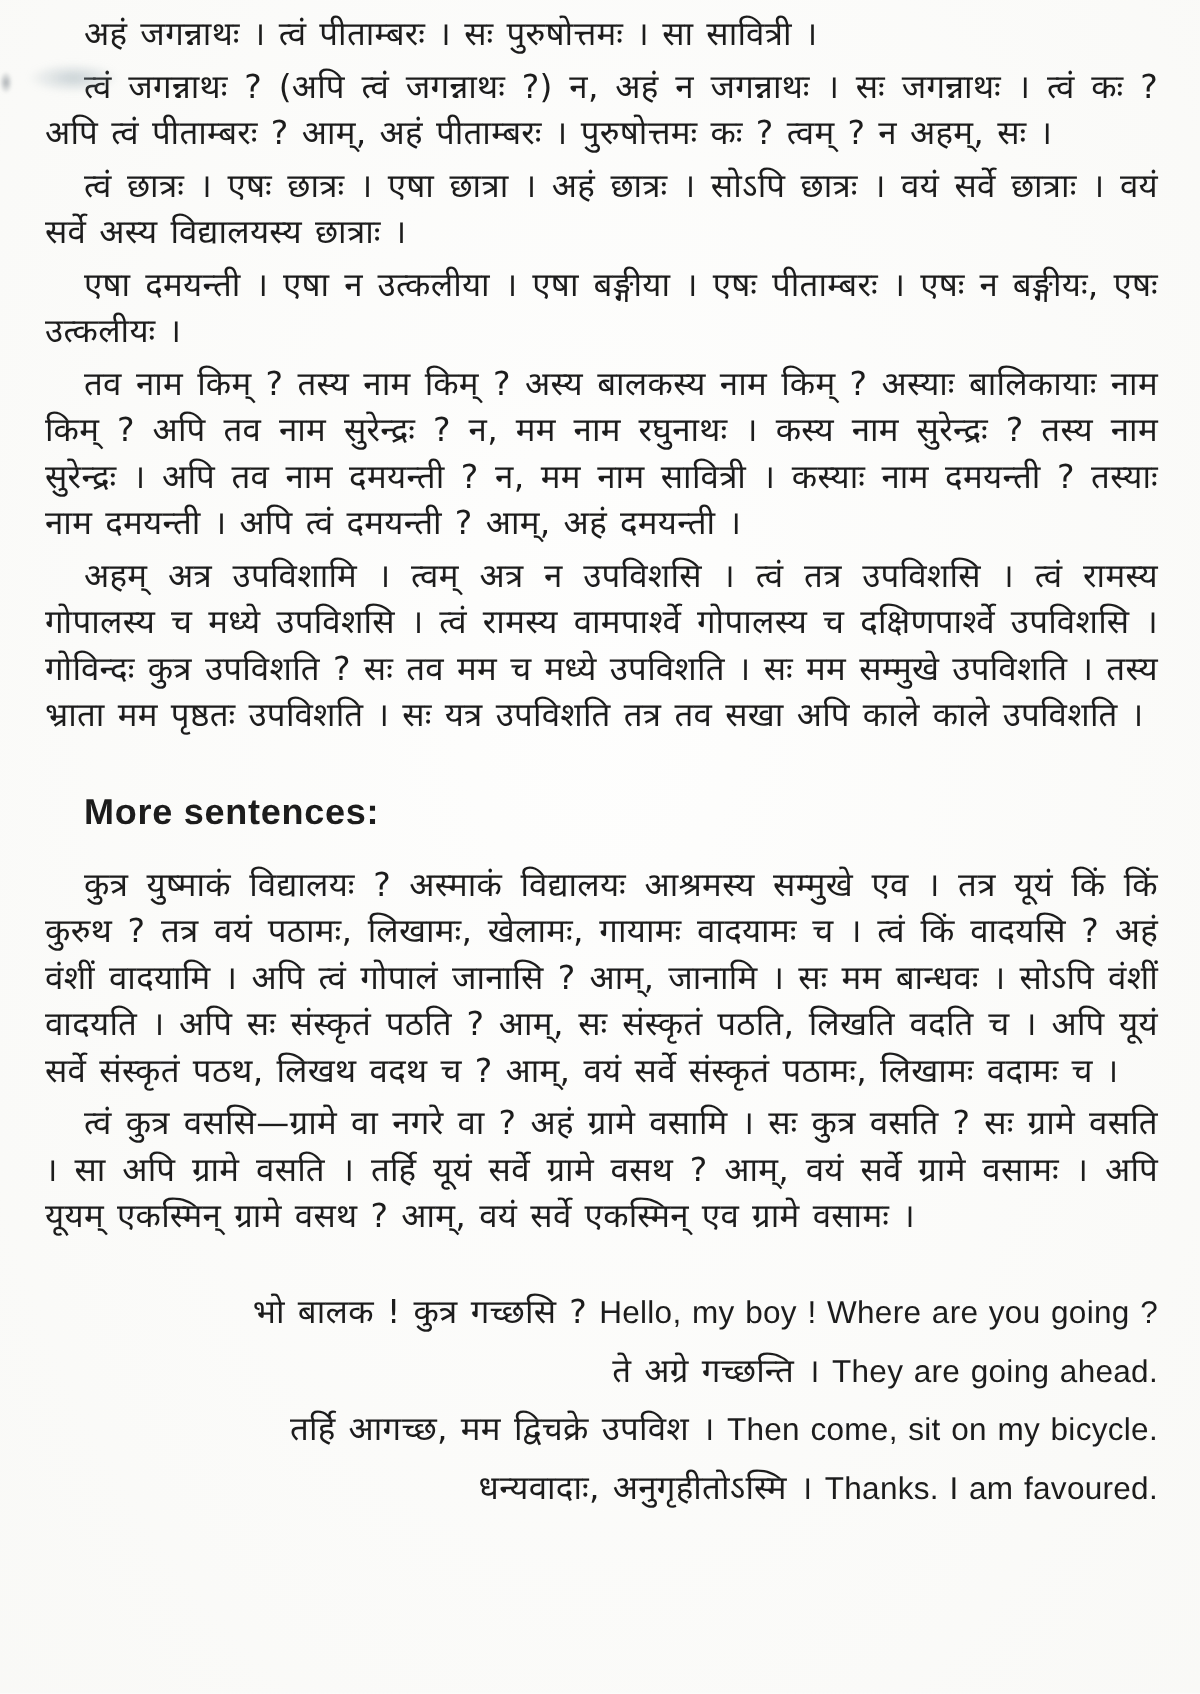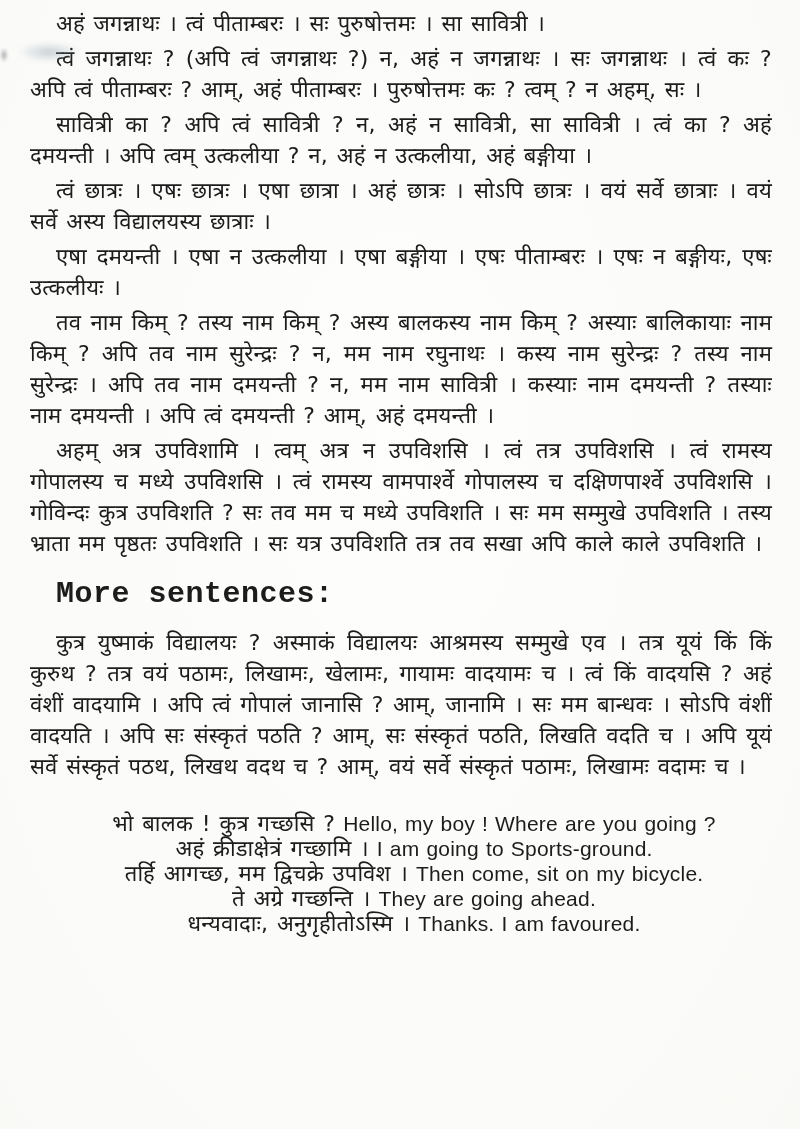--- a/index.html
+++ b/index.html
@@ -53,39 +53,39 @@
     font-size: 22px;
     line-height: 31px;
     text-align: justify;
     text-indent: 26px;
     margin-bottom: 4px;
     letter-spacing: 0.2px;
     word-spacing: 1.5px;
   }
 
   .section-heading {
-    font-family: Liberation Mono, monospace;
-    font-size: 30px;
+    font-family: Liberation Sans, sans-serif;
+    font-size: 24px;
     line-height: 26px;
-    margin: 22px 0 20px 0;
+    margin: 36px 0 20px 0;
     text-indent: 26px;
     letter-spacing: 0.5px;
   }
 
   .section-2 { margin-top: 16px; }
 
   .dialogue {
     margin-top: 30px;
   }
 
   .dialogue-line {
     font-size: 22px;
-    line-height: 24px;
+    line-height: 38px;
     text-indent: 26px;
-    text-align: center;
+    text-align: right;
     margin-bottom: 1px;
     letter-spacing: 0.2px;
     word-spacing: 1.5px;
   }
 
   .dialogue-english {
     font-family: "Liberation Sans", "DejaVu Sans", sans-serif;
     font-size: 21px;
     letter-spacing: 0.2px;
     word-spacing: 1px;
@@ -95,33 +95,32 @@
 </head>
 <body>
 
 <div class="page">
   <div class="smudge"></div>
   <div class="smudge2"></div>
 
   <div class="section-1">
     <p class="para">अहं जगन्नाथः । त्वं पीताम्बरः । सः पुरुषोत्तमः । सा सावित्री ।</p>
     <p class="para">त्वं जगन्नाथः ? (अपि त्वं जगन्नाथः ?) न, अहं न जगन्नाथः । सः जगन्नाथः । त्वं कः ? अपि त्वं पीताम्बरः ? आम्, अहं पीताम्बरः । पुरुषोत्तमः कः ? त्वम् ? न अहम्, सः ।</p>
-    <p class="para">सावित्री का ? अपि त्वं सावित्री ? न, अहं न सावित्री, सा सावित्री । त्वं का ? अहं दमयन्ती । अपि त्वम् उत्कलीया ? न, अहं न उत्कलीया, अहं बङ्गीया ।</p>
     <p class="para">त्वं छात्रः । एषः छात्रः । एषा छात्रा । अहं छात्रः । सोऽपि छात्रः । वयं सर्वे छात्राः । वयं सर्वे अस्य विद्यालयस्य छात्राः ।</p>
     <p class="para">एषा दमयन्ती । एषा न उत्कलीया । एषा बङ्गीया । एषः पीताम्बरः । एषः न बङ्गीयः, एषः उत्कलीयः ।</p>
     <p class="para">तव नाम किम् ? तस्य नाम किम् ? अस्य बालकस्य नाम किम् ? अस्याः बालिकायाः नाम किम् ? अपि तव नाम सुरेन्द्रः ? न, मम नाम रघुनाथः । कस्य नाम सुरेन्द्रः ? तस्य नाम सुरेन्द्रः । अपि तव नाम दमयन्ती ? न, मम नाम सावित्री । कस्याः नाम दमयन्ती ? तस्याः नाम दमयन्ती । अपि त्वं दमयन्ती ? आम्, अहं दमयन्ती ।</p>
     <p class="para">अहम् अत्र उपविशामि । त्वम् अत्र न उपविशसि । त्वं तत्र उपविशसि । त्वं रामस्य गोपालस्य च मध्ये उपविशसि । त्वं रामस्य वामपार्श्वे गोपालस्य च दक्षिणपार्श्वे उपविशसि । गोविन्दः कुत्र उपविशति ? सः तव मम च मध्ये उपविशति । सः मम सम्मुखे उपविशति । तस्य भ्राता मम पृष्ठतः उपविशति । सः यत्र उपविशति तत्र तव सखा अपि काले काले उपविशति ।</p>
   </div>
 
   <h2 class="section-heading">More sentences:</h2>
 
   <div class="section-2">
     <p class="para">कुत्र युष्माकं विद्यालयः ? अस्माकं विद्यालयः आश्रमस्य सम्मुखे एव । तत्र यूयं किं किं कुरुथ ? तत्र वयं पठामः, लिखामः, खेलामः, गायामः वादयामः च । त्वं किं वादयसि ? अहं वंशीं वादयामि । अपि त्वं गोपालं जानासि ? आम्, जानामि । सः मम बान्धवः । सोऽपि वंशीं वादयति । अपि सः संस्कृतं पठति ? आम्, सः संस्कृतं पठति, लिखति वदति च । अपि यूयं सर्वे संस्कृतं पठथ, लिखथ वदथ च ? आम्, वयं सर्वे संस्कृतं पठामः, लिखामः वदामः च ।</p>
+    <p class="para">त्वं कुत्र वससि—ग्रामे वा नगरे वा ? अहं ग्रामे वसामि । सः कुत्र वसति ? सः ग्रामे वसति । सा अपि ग्रामे वसति । तर्हि यूयं सर्वे ग्रामे वसथ ? आम्, वयं सर्वे ग्रामे वसामः । अपि यूयम् एकस्मिन् ग्रामे वसथ ? आम्, वयं सर्वे एकस्मिन् एव ग्रामे वसामः ।</p>
   </div>
 
   <div class="dialogue">
     <p class="dialogue-line"><span>भो बालक ! कुत्र गच्छसि ?</span><span class="dialogue-english">Hello, my boy ! Where are you going ?</span></p>
-    <p class="dialogue-line"><span>अहं क्रीडाक्षेत्रं गच्छामि ।</span><span class="dialogue-english">I am going to Sports-ground.</span></p>
+    <p class="dialogue-line"><span>ते अग्रे गच्छन्ति ।</span><span class="dialogue-english">They are going ahead.</span></p>
     <p class="dialogue-line"><span>तर्हि आगच्छ, मम द्विचक्रे उपविश ।</span><span class="dialogue-english">Then come, sit on my bicycle.</span></p>
-    <p class="dialogue-line"><span>ते अग्रे गच्छन्ति ।</span><span class="dialogue-english">They are going ahead.</span></p>
     <p class="dialogue-line"><span>धन्यवादाः, अनुगृहीतोऽस्मि ।</span><span class="dialogue-english">Thanks. I am favoured.</span></p>
   </div>
 </div>
 
 </body></html>

